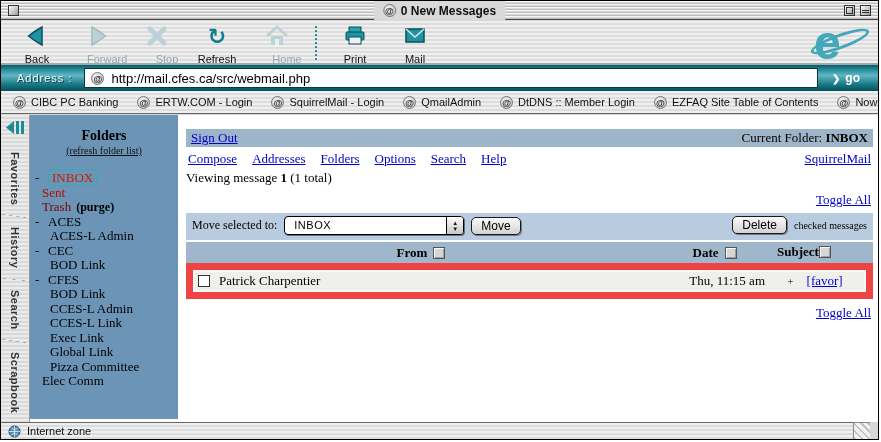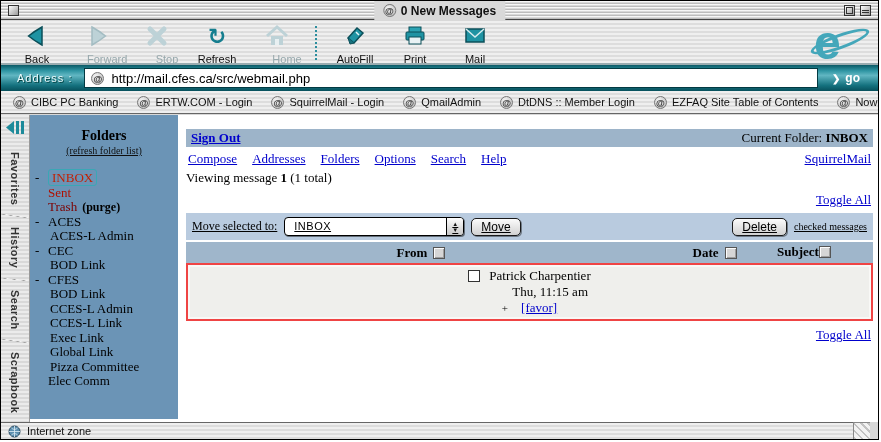--- a/index.html
+++ b/index.html
@@ -68,59 +68,59 @@
   .tab-sep { width:100%; height:13px;
     background:linear-gradient(to top right,transparent 44%,#9a9a9a 49%,#f5f5f5 53%,transparent 58%); }
 
   .folders { width:148px; flex:0 0 auto; height:304px; background:#6b94b6;
     font-family:"Liberation Serif", serif; color:#000; padding-top:13px; }
   .folders-title { text-align:center; font-weight:bold; font-size:14px; }
   .refresh-link { display:block; text-align:center; font-size:10px; text-decoration:underline; color:#101010; margin-top:1px; cursor:pointer; }
   .folder-list { margin-top:15px; font-size:13px; line-height:14.5px; }
   .fitem { white-space:nowrap; cursor:pointer; }
   .fitem.lvl0 { padding-left:5px; }
-  .fitem.lvl1 { padding-left:18px; }
+  .fitem.lvl1 { padding-left:12px; }
   .fitem.lvl2 { padding-left:20px; }
   .fprefix { display:inline-block; width:13px; }
   .flabel.inbox { color:#c41f00; border:1px solid #3aa7b5; border-radius:3px; padding:0 3px; }
   .flabel.red { color:#b01000; }
   .flabel.darkred { color:#7d0000; }
   .fextra { font-size:12px; font-weight:bold; margin-left:5px; color:#000; }
 
   .main { flex:1; font-family:"Liberation Serif", serif; font-size:13px; padding:14px 5px 0 8px; color:#000; }
   .link { color:#0000cc; text-decoration:underline; cursor:pointer; }
   .band { background:#9db4c9; display:flex; justify-content:space-between; align-items:center; padding:1px 5px; }
-  .signout { font-weight:bold; }
+  .signout { font-weight:normal; }
   .cf-name { font-weight:bold; }
   .navrow { display:flex; justify-content:space-between; margin-top:4px; padding:0 2px; }
   .navlinks { display:flex; gap:15px; }
   .viewing { text-align:left; margin-top:3px; }
   .viewing b { font-weight:bold; }
   .toggle-row { text-align:right; margin-top:6px; padding-right:2px; }
-  .movebar { margin-top:5px; background:#b9cbdf; display:flex; align-items:center; justify-content:space-between; padding:3px 6px; height:27px;text-decoration:underline; }
+  .movebar { margin-top:5px; background:#b9cbdf; display:flex; align-items:flex-start; justify-content:space-between; padding:3px 6px; height:27px; }
   .mgroup { display:flex; align-items:center; gap:7px; }
   .move-label { font-size:12px; white-space:nowrap; }
   .mac-select { width:180px; height:19px; background:#fff; border:1px solid #000; border-radius:4px;
     box-shadow:1px 1px 0 rgba(0,0,0,.45); display:flex; align-items:stretch; overflow:hidden; cursor:pointer; }
   .sel-value { flex:1; font:11px/17px "Liberation Sans", sans-serif; padding-left:9px; letter-spacing:.5px; }
   .sel-arrows { width:17px; border-left:1px solid #000; background:linear-gradient(#fdfdfd,#c9c9c9);
     display:flex; flex-direction:column; align-items:center; justify-content:center; font-size:6px; line-height:6px; color:#111; }
   .mac-btn { font:12px "Liberation Sans", sans-serif; height:18px; padding:0 9px;
     background:linear-gradient(#fbfbfb,#d2d2d2); border:1px solid #1a1a1a; border-radius:5px;
     box-shadow:1px 1px 0 rgba(0,0,0,.4); cursor:pointer; }
   .checked-msg { font-size:10px; white-space:nowrap; }
   .thead { margin-top:2px; background:#9fb6cb; display:flex; align-items:flex-start; padding:3px 4px 2px; font-weight:bold; }
   .col-from { flex:1; display:flex; justify-content:center; align-items:center; gap:6px; }
   .col-date { width:125px; display:flex; justify-content:center; align-items:center; gap:6px; }
   .col-subj { width:92px; display:flex; flex-direction:row; align-items:flex-end; line-height:13px; }
   .cb { width:12px; height:12px; border:1px solid #555; background:#d6d6d6;
     box-shadow:inset 1px 1px 0 #fcfcfc, inset -1px -1px 0 #9e9e9e; display:inline-block; cursor:pointer; flex:0 0 auto; }
   .cb.white { background:#fff; box-shadow:none; border:1px solid #333; }
-  .msgrow { background:#efefec; border:2px solid #ef4444; box-shadow:inset 0 0 0 2px #f8f8f6;
-    display:flex; align-items:center; padding:3px 5px;flex-direction:column; }
+  .msgrow { background:#efefec; border:7px solid #ef4444; box-shadow:inset 0 0 0 2px #f8f8f6;
+    display:flex; align-items:center; padding:3px 5px; }
   .mr-from { flex:1; display:flex; align-items:center; gap:9px; }
   .mr-date { width:125px; text-align:right; padding-right:4px; white-space:nowrap; }
   .mr-subj { width:92px; display:flex; justify-content:center; gap:13px; align-items:center; }
   .flag { font-size:11px; }
 
   
   .statusbar { position:absolute; bottom:0; left:0; right:8px; height:17px;
     background-image:repeating-linear-gradient(180deg,#efefef 0 2px,#dcdcdc 2px 4px);
     border-top:1px solid #666; display:flex; align-items:center; gap:6px; padding:0 7px; font-size:11px; color:#111; }
   .grip { position:absolute; right:0; bottom:0; width:17px; height:17px;
@@ -177,30 +177,20 @@
       <span class="ticon">
         <svg width="26" height="24" viewBox="0 0 26 24">
             <path d="M3 12 L13 3 L23 12" stroke="#bdd2d7" stroke-width="3" fill="none"></path>
             <rect x="7" y="12" width="12" height="9" fill="#bdd2d7"></rect>
             <rect x="11" y="15" width="4" height="6" fill="#e8f0f2"></rect>
           </svg>
       </span>
       <span class="tlabel">Home</span>
     </div>
     <div class="tsep"></div>
-    <div class="tbtn">
-      <span class="ticon">
-        <svg width="26" height="24" viewBox="0 0 26 24">
-            <path d="M6 14 L15 4 L21 9 L12 19 Z" fill="#1f93a3" stroke="#0b4f59" stroke-width="1.5"></path>
-            <path d="M6 14 L8 20 L12 19" fill="#15727f" stroke="#0b4f59"></path>
-            <path d="M14 8 L17 11" stroke="#e6f5f7" stroke-width="1.5"></path>
-          </svg>
-      </span>
-      <span class="tlabel">AutoFill</span>
-    </div>
     <div class="tbtn">
       <span class="ticon">
         <svg width="26" height="24" viewBox="0 0 26 24">
             <rect x="7" y="3" width="12" height="6" fill="#2ba2b2" stroke="#0b4f59"></rect>
             <rect x="4" y="8" width="18" height="8" rx="1" fill="#1f93a3" stroke="#0b4f59"></rect>
             <rect x="7" y="13" width="12" height="7" fill="#e9f2f4" stroke="#0b4f59"></rect>
           </svg>
       </span>
       <span class="tlabel">Print</span>
     </div>

